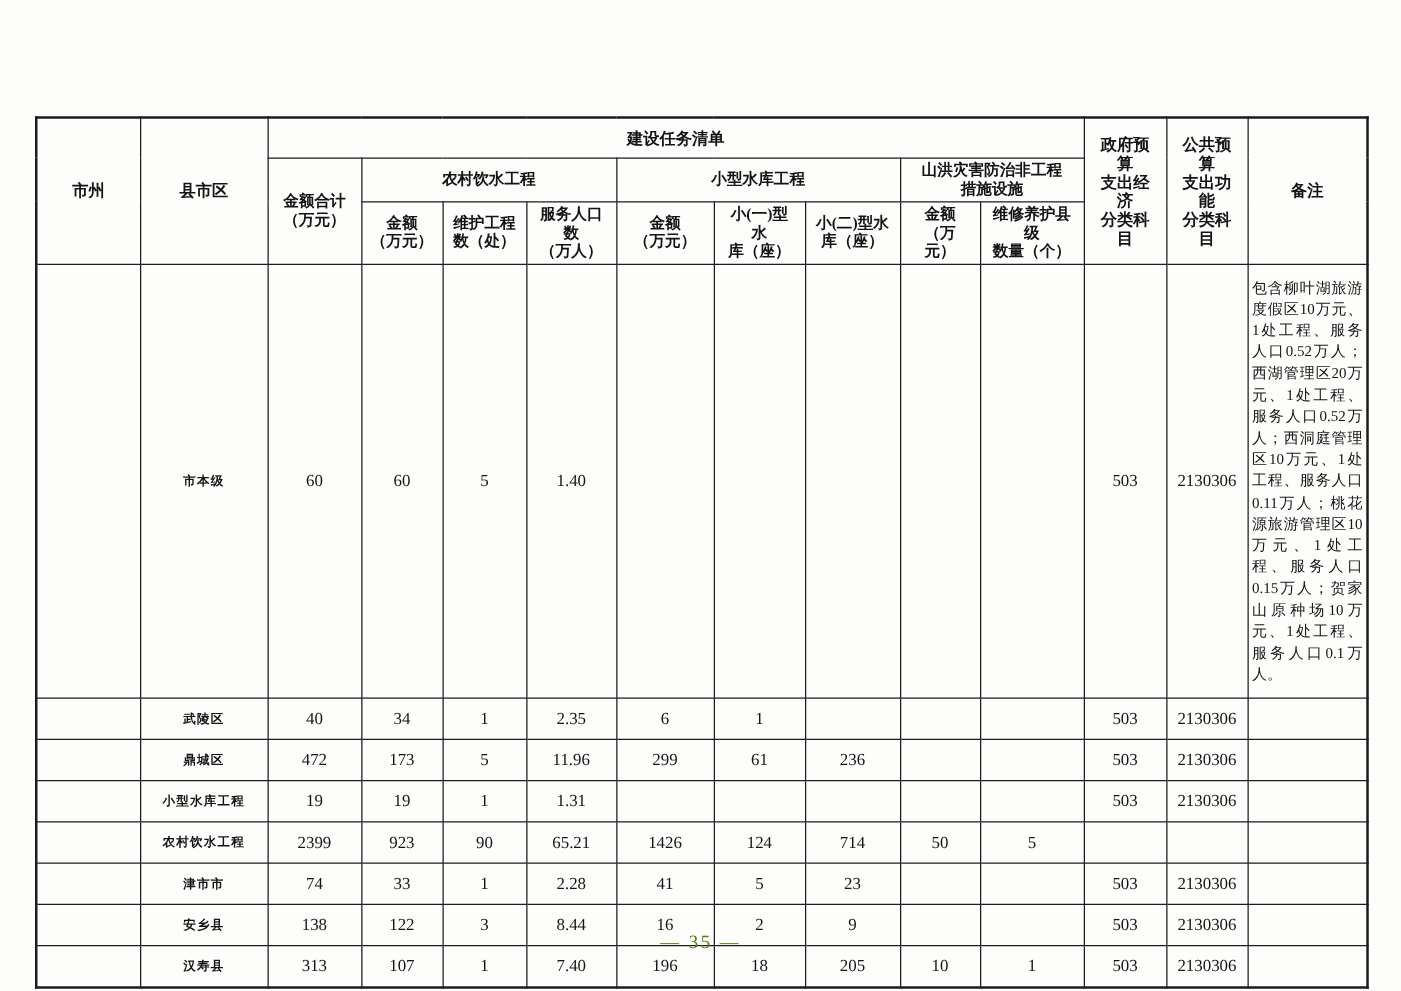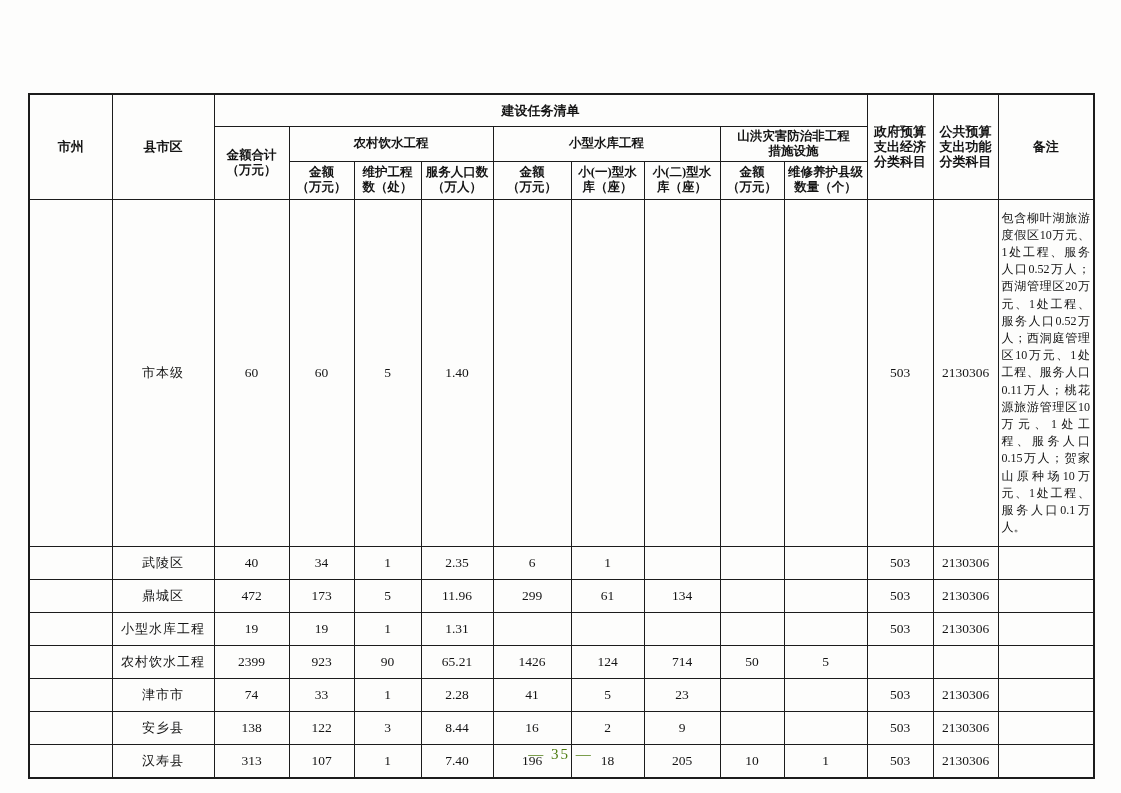--- a/index.html
+++ b/index.html
@@ -26,32 +26,32 @@
     border: 1px solid #1c1c1c;
     text-align: center;
     vertical-align: middle;
     overflow: hidden;
   }
   thead th {
     font-weight: bold;
     font-size: 12.5px;
     line-height: 15px;
     white-space: pre-line;
-    padding: 2px 1px;
+    padding: 2px 7px;
   }
   thead tr.h1 th { height: 32px; font-size: 13px; }
   thead tr.h2 th { height: 32px; }
   thead tr.h3 th { height: 38px; }
   tbody td {
     font-size: 13.5px;
     height: 33px;
     padding: 2px 2px;
     font-weight: normal;
   }
-  tbody td.county-cell { font-size: 13px; letter-spacing: 1px; }
+  tbody td.county-cell { font-size: 10px; letter-spacing: 1px; font-weight: bold; }
   tbody tr.tall-row td { height: auto; }
   td.remark-cell {
     font-size: 12px;
     line-height: 17.2px;
     text-align: justify;
     text-justify: inter-character;
     vertical-align: top;
     padding: 10px 3px;
   }
   .page-number {
@@ -162,21 +162,21 @@
         </tr>
         <tr>
           <td></td>
           <td class="county-cell">鼎城区</td>
           <td>472</td>
           <td>173</td>
           <td>5</td>
           <td>11.96</td>
           <td>299</td>
           <td>61</td>
-          <td>134</td>
+          <td>236</td>
           <td></td>
           <td></td>
           <td>503</td>
           <td>2130306</td>
           <td class="remark-cell"></td>
         </tr>
         <tr>
           <td></td>
           <td class="county-cell">小型水库工程</td>
           <td>19</td>

